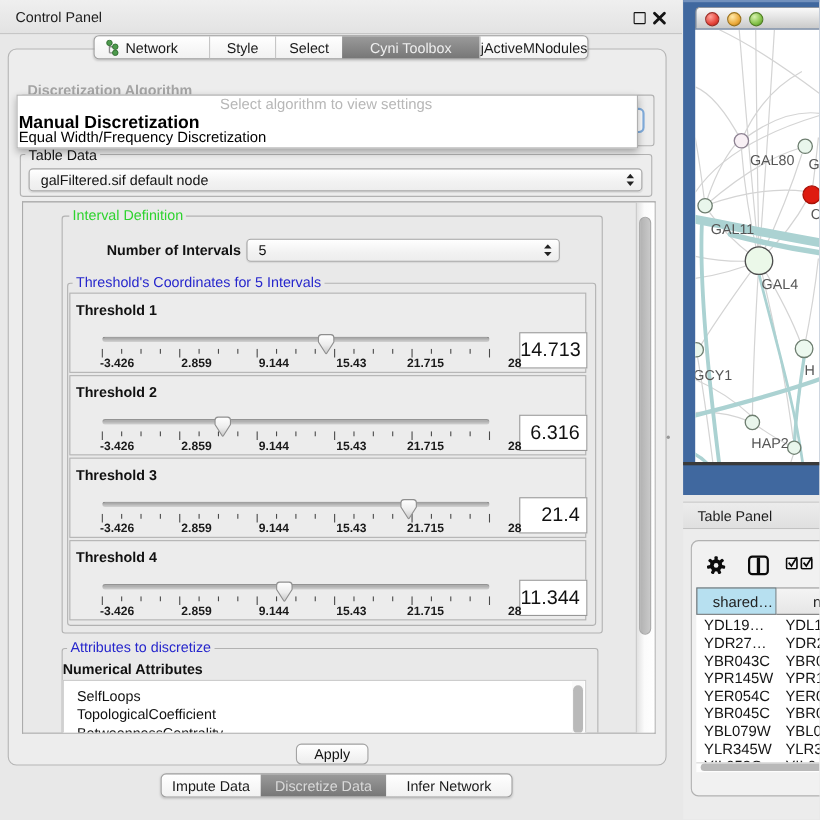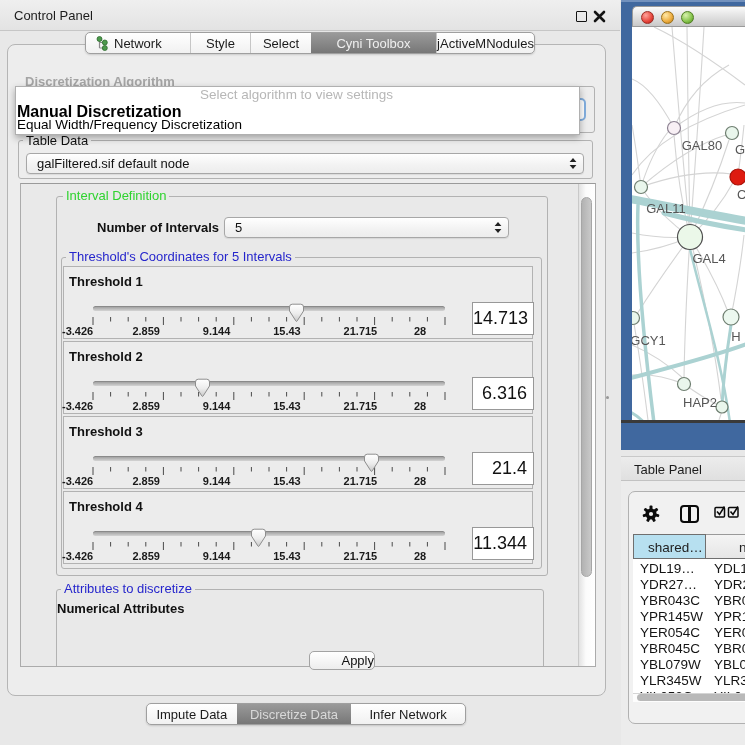--- a/index.html
+++ b/index.html
@@ -11,21 +11,21 @@
 .combo .txt{position:absolute;left:10px;top:0;bottom:0;display:flex;align-items:center;font-size:13px;color:#111;}
 .updn{position:absolute;right:6px;top:50%;margin-top:-5.5px;width:8px;height:11px;}
 .grp{position:absolute;border:1px solid #b2b2b2;border-radius:3px;}
 .grptitle{position:absolute;background:#e9e9e9;padding:0 3px;font-size:13px;line-height:13px;}
 .seg{position:absolute;background:linear-gradient(#ffffff,#f1f1f1);border:1px solid #9f9f9f;border-radius:5px;box-shadow:0 1px 2px rgba(0,0,0,0.15);display:flex;}
 .seg .s{height:100%;display:flex;align-items:center;justify-content:center;font-size:13px;color:#1a1a1a;box-sizing:border-box;}
 .seg .sep{border-left:1px solid #c6c6c6;}
 .seg .dark{background:linear-gradient(#9a9a9a,#777777);color:#efefef;}
 .track{position:absolute;height:5.5px;border-radius:3px;background:linear-gradient(#a2a2a2,#d4d4d4);border-top:1px solid #8a8a8a;box-sizing:border-box;width:352px;left:29px;top:38.5px;}
 .vbox{position:absolute;left:408px;top:35px;width:54px;height:31px;background:#fff;border:1px solid #989898;font-size:18px;color:#111;text-align:right;line-height:31px;padding-right:6px;}
-.ticklbl{position:absolute;width:60px;text-align:left;font-size:11px;font-weight:700;color:#1a1a1a;}
+.ticklbl{position:absolute;width:60px;text-align:right;font-size:11px;font-weight:700;color:#1a1a1a;}
 .tpanel{position:absolute;left:42px;width:468px;height:71px;border:1px solid #b2b2b2;background:#ececec;}
 .tpanel .tl{position:absolute;left:5px;top:7px;font-size:13px;font-weight:700;color:#111;}
 .rowtxt{position:absolute;font-size:13.5px;color:#141414;}
 .thumbp{fill:url(#thg);stroke:#8e8e8e;stroke-width:1;}
 </style>
 </head>
 <body>
 <svg width="0" height="0" style="position:absolute">
     <defs>
       <g id="ticks">
@@ -183,26 +183,33 @@
     <div class="ticklbl" style="left:68.4px;top:58px;">2.859</div>
     <div class="ticklbl" style="left:138.8px;top:58px;">9.144</div>
     <div class="ticklbl" style="left:209.2px;top:58px;">15.43</div>
     <div class="ticklbl" style="left:279.6px;top:58px;">21.715</div>
     <div class="ticklbl" style="left:350px;top:58px;">28</div>
   </div>
 
   <div class="grp" style="left:35px;top:405px;width:486px;height:100px;"></div>
   <div class="grptitle" style="left:40px;top:398px;color:#2626cc;">Attributes to discretize</div>
   <div class="ab" style="left:36px;top:417px;font-size:13px;font-weight:700;color:#111;">Numerical Attributes</div>
+  <div class="ab" style="left:36px;top:434px;width:476px;height:50px;background:#ffffff;border:1px solid #c8c8c8;box-sizing:border-box;">
+    <div class="ab" style="left:12px;top:6px;font-size:13px;color:#111;">SelfLoops</div>
+    <div class="ab" style="left:12px;top:23px;font-size:13px;color:#111;">TopologicalCoefficient</div>
+    <div class="ab" style="left:12px;top:40px;font-size:13px;color:#111;">BetweennessCentrality</div>
+    <div class="ab" style="right:1px;top:0;width:11px;height:49px;background:#fafafa;"></div>
+    <div class="ab" style="right:2px;top:4px;width:9px;height:44px;background:#b9b9b9;border-radius:4.5px;"></div>
+  </div>
 
   <div class="ab" style="left:557px;top:0;width:17px;height:484px;background:linear-gradient(90deg,#e2e2e2,#fbfbfb 40%,#ffffff);border-left:1px solid #c9c9c9;"></div>
   <div class="ab" style="left:560px;top:13px;width:11px;height:380px;background:linear-gradient(90deg,#b2b2b2,#c9c9c9);border:1px solid #a6a6a6;border-radius:6px;box-sizing:border-box;"></div>
 </div>
 
-<div class="ab" style="left:269px;top:651px;width:64px;height:17px;background:linear-gradient(#ffffff,#ededed);border:1px solid #a3a3a3;border-radius:5px;text-align:right;line-height:17px;font-size:13px;color:#111;margin-left:40px;">Apply</div>
+<div class="ab" style="left:269px;top:676px;width:64px;height:17px;background:linear-gradient(#ffffff,#ededed);border:1px solid #a3a3a3;border-radius:5px;text-align:center;line-height:17px;font-size:13px;color:#111;">Apply</div>
 
 <div class="seg" style="left:146px;top:703px;width:318px;height:20px;">
   <div class="s" style="width:93px;">Impute Data</div>
   <div class="s dark" style="width:119px;color:#d9d9d9;text-align:center;">Discretize Data</div>
   <div class="s" style="width:118px;text-align:right;">Infer Network</div>
 </div>
 
 <div class="ab" style="left:621px;top:0;width:124px;height:450px;background:#40689f;"></div>
 <div class="ab" style="left:621px;top:0;width:124px;height:2px;background:#7291bd;"></div>
 

